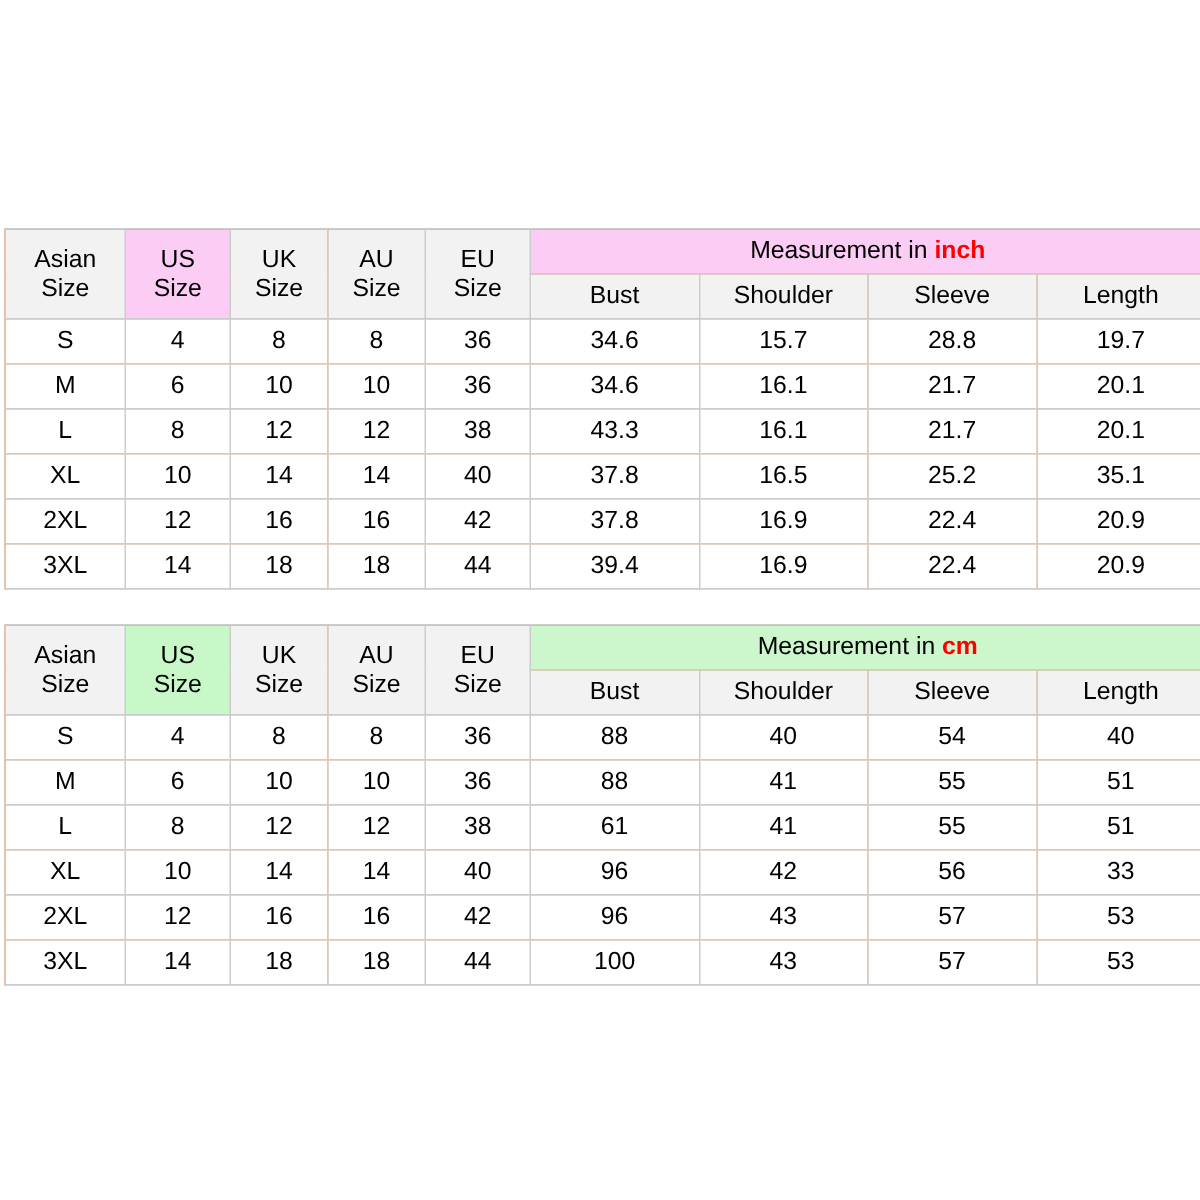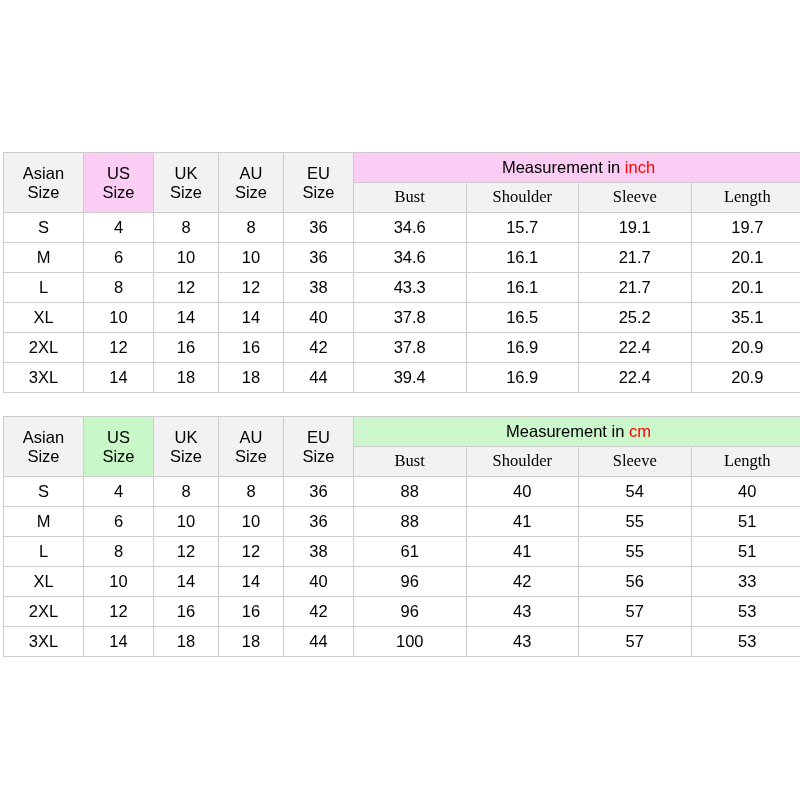--- a/index.html
+++ b/index.html
@@ -69,28 +69,27 @@
 
   .banner {
     height: 29px;
     font-size: 16.5px;
     color: #000000;
   }
   .banner-pink { background: #fbcdf5 !important; }
   .banner-green { background: #ccf7cc !important; }
   .unit-accent {
     color: #ff0000;
-    font-weight: normal;
+    font-weight: bold;
   }
 
   .subhdr {
     background: #f2f2f2 !important;
     height: 29px;
     font-size: 16.5px;
-    font-family: Liberation Serif, serif;
   }
 
   .data-row td { height: 29px; }
   .us-bold { font-weight: bold; }
 </style>
 </head>
 <body>
 
 <div id="stage">
 
@@ -138,21 +137,21 @@
       </tr>
 
       <tr class="data-row">
         <td>S</td>
         <td class="us-bold">4</td>
         <td>8</td>
         <td>8</td>
         <td>36</td>
         <td>34.6</td>
         <td>15.7</td>
-        <td>19.1</td>
+        <td>28.8</td>
         <td>19.7</td>
       </tr>
       <tr class="data-row">
         <td>M</td>
         <td class="us-bold">6</td>
         <td>10</td>
         <td>10</td>
         <td>36</td>
         <td>34.6</td>
         <td>16.1</td>

